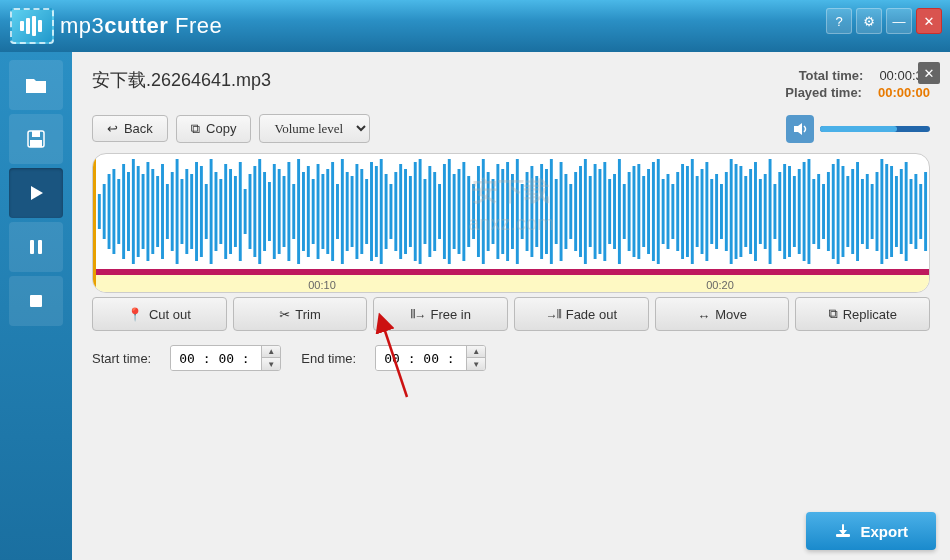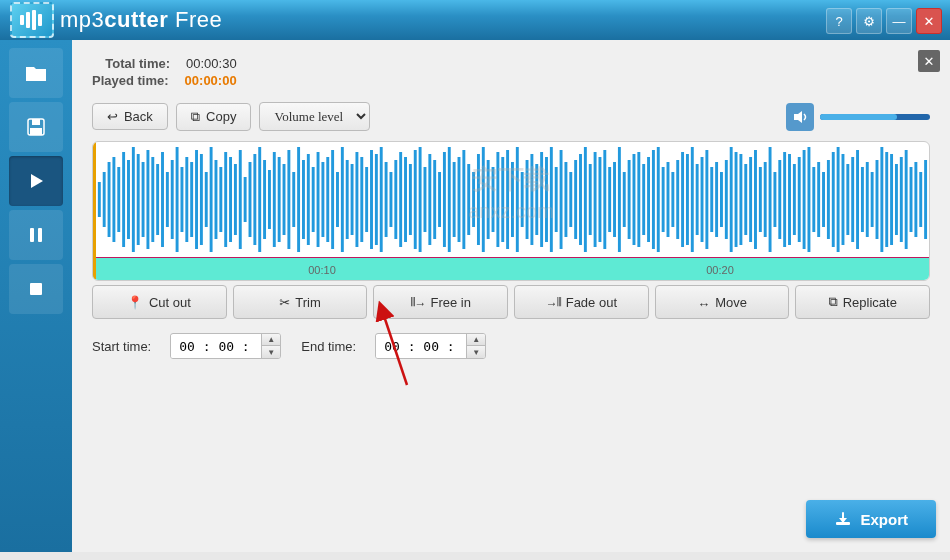--- a/index.html
+++ b/index.html
@@ -7,21 +7,21 @@
       width: 950px;
       height: 560px;
       overflow: hidden;
       font-family: 'Segoe UI', Arial, sans-serif;
       background: #e8e8e8;
     }
 
     
     .title-bar {
       background: linear-gradient(to bottom, #4ab8e8 0%, #2a8fc4 40%, #1a6fa0 100%);
-      height: 40px;
+      height: 52px;
       display: flex;
       align-items: center;
       padding: 0 10px;
       position: relative;
     }
     .title-bar-logo {
       display: flex;
       align-items: center;
       gap: 6px;
     }
@@ -206,21 +206,21 @@
       font-size: 13px;
       display: flex;
       align-items: center;
       justify-content: center;
     }
 
     
     .waveform-container {
       border: 1px solid #ccc;
       background: white;
-      border-radius: 6px;
+      border-radius: 14px;
       height: 140px;
       position: relative;
       overflow: hidden;
       margin-bottom: 4px;
     }
     .waveform-left-marker {
       position: absolute;
       left: 0;
       top: 0;
       bottom: 0;
@@ -231,22 +231,22 @@
     .waveform-canvas {
       width: 100%;
       height: 115px;
       position: relative;
       overflow: hidden;
     }
     .waveform-timeline {
       display: flex;
       align-items: center;
       height: 25px;
-      background: #5eead4;
-      border-top: 1px solid #be185d;
+      background: #fef9c3;
+      border-top: 6px solid #be185d;
       padding: 0 10px;
       font-size: 11px;
       color: #666;
     }
     .timeline-marks {
       display: flex;
       width: 100%;
       justify-content: space-between;
       padding-left: 20px;
     }
@@ -405,20 +405,21 @@
         <rect x="5" y="5" width="12" height="12" rx="1"></rect>
       </svg>
     </button>
   </div>
 
   <div class="content">
 
     <button class="content-close">✕</button>
 
     <div class="file-header">
+      <div class="file-name">安下载.26264641.mp3</div>
       <div class="time-info">
         <div class="time-row">
           <span class="time-label">Total time:</span>
           <span class="time-value">00:00:30</span>
         </div>
         <div class="time-row">
           <span class="time-label">Played time:</span>
           <span class="time-value orange">00:00:00</span>
         </div>
       </div>

